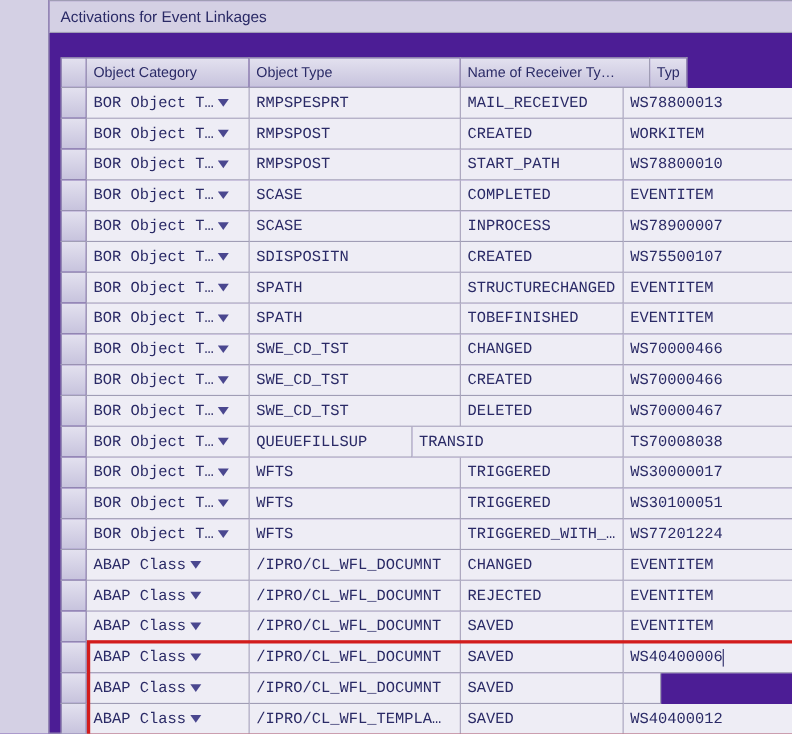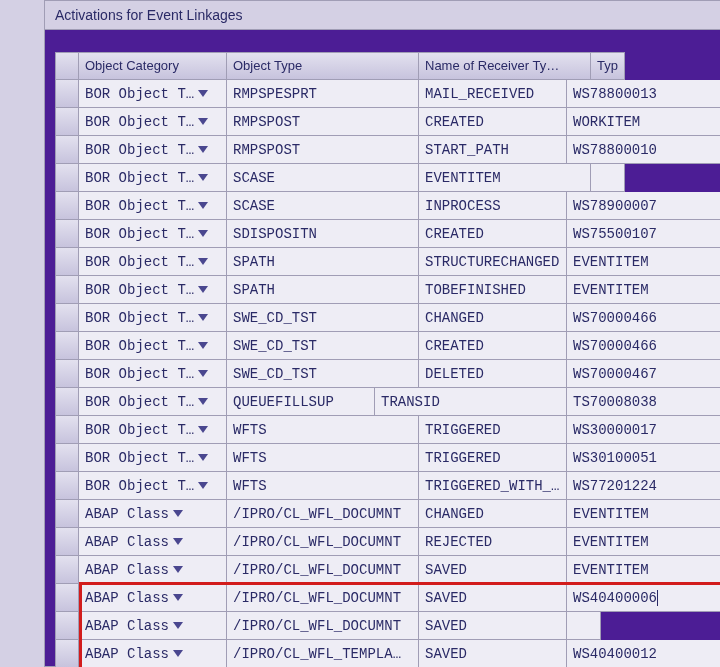--- a/index.html
+++ b/index.html
@@ -164,20 +164,21 @@
           <div class="cell col-recv">WS78800010</div>
           <div class="cell col-typ"></div>
         </div>
         <div class="data-row">
           <div class="sel-cell"></div>
           <div class="cell col-cat cat-cell">
             <span>BOR Object T…</span>
             <span class="dd-arrow"></span>
           </div>
           <div class="cell col-type">SCASE</div>
+          <div class="cell col-event">COMPLETED</div>
           <div class="cell col-recv">EVENTITEM</div>
           <div class="cell col-typ"></div>
         </div>
         <div class="data-row">
           <div class="sel-cell"></div>
           <div class="cell col-cat cat-cell">
             <span>BOR Object T…</span>
             <span class="dd-arrow"></span>
           </div>
           <div class="cell col-type">SCASE</div>

